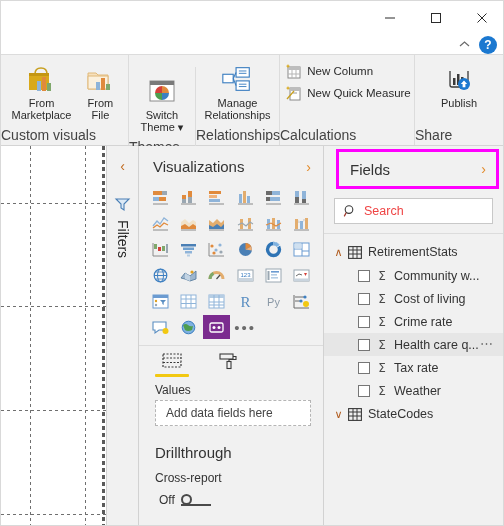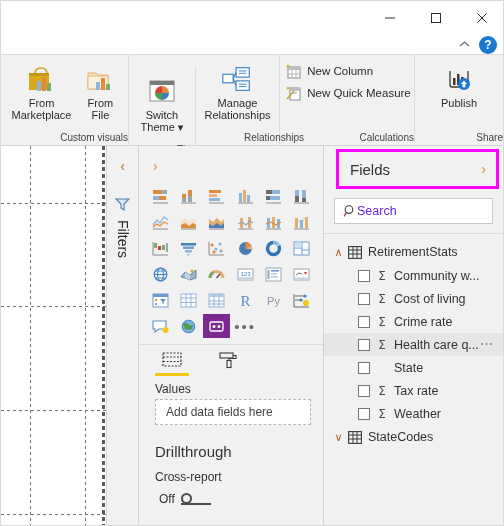--- a/index.html
+++ b/index.html
@@ -71,24 +71,23 @@
     display: flex; flex-direction: column;
     align-items: center;
     justify-content: flex-start;
     border-right: 1px solid #dcdcdc;
     height: 100%;
     padding-top: 3px;
   }
   .rgroup:last-child { border-right: none; }
   .rgroup-label {
     position: absolute; bottom: 2px; left: 0; right: 0;
-    text-align: right;
-    font-size: 10px;
+    text-align: left;
+    font-size: 14px;
     color: #444444;
-    padding-left: 48px;
   }
   .rgroup-items {
     display: flex; align-items: flex-start; height: 70px;
   }
   .rbtn {
     display: flex; flex-direction: column; align-items: center;
     justify-content: flex-start;
     padding: 3px 6px 0 6px;
     cursor: default;
     min-width: 46px;
@@ -264,21 +263,21 @@
     background: #f1f1f1;
   }
   .search-box {
     margin: 9px 10px 0 10px;
     height: 26px;
     background: #ffffff;
     border: 1px solid #c8c8c8;
     display: flex; align-items: center;
     padding-left: 8px;
   }
-  .search-txt { font-size: 12.5px; color: #6d28d9; }
+  .search-txt { font-size: 12.5px; color: #ef4444; margin-left: 7px;}
 
   .fields-list {
     margin-top: 9px;
     border-top: 1px solid #dcdcdc;
     padding-top: 6px;
   }
   .tbl-row {
     display: flex; align-items: center;
     height: 24px;
     padding-left: 7px;
@@ -499,20 +498,21 @@
       <div class="rail-ico">
         <svg width="18" height="16" viewBox="0 0 18 16">
           <path d="M2 3 h13 l-5 5 v6 l-3 -2 v-4 z" fill="#dce9f5" stroke="#4a7fb5" stroke-width="1.1"></path>
         </svg>
       </div>
       <div class="rail-title">Filters</div>
     </div>
 
     <div class="vis-pane">
       <div class="pane-head">
+        <div class="pane-title">Visualizations</div>
         <div class="pane-chev">›</div>
       </div>
 
       <div class="vis-grid">
 
         <div class="vcell">
             <svg width="19" height="17" viewBox="0 0 19 17">
               <rect x="2" y="2" width="9" height="4" fill="#e08a3c"></rect>
               <rect x="11" y="2" width="5" height="4" fill="#9aa7b2"></rect>
               <rect x="2" y="8" width="6" height="4" fill="#8fb4d9"></rect>
@@ -873,25 +873,20 @@
           <span class="fld-name">Crime rate</span>
         </div>
         <div class="fld-row hover">
           <span class="chk"></span>
           <span class="sigma">Σ</span>
           <span class="fld-name">Health care q...</span>
           <span class="fld-ellipsis">⋯</span>
         </div>
         <div class="fld-row">
           <span class="chk"></span>
-          <span class="sigma blank">Σ</span>
-          <span class="fld-name">State</span>
-        </div>
-        <div class="fld-row">
-          <span class="chk"></span>
           <span class="sigma">Σ</span>
           <span class="fld-name">Tax rate</span>
         </div>
         <div class="fld-row">
           <span class="chk"></span>
           <span class="sigma">Σ</span>
           <span class="fld-name">Weather</span>
         </div>
 
         <div class="tbl-row">

